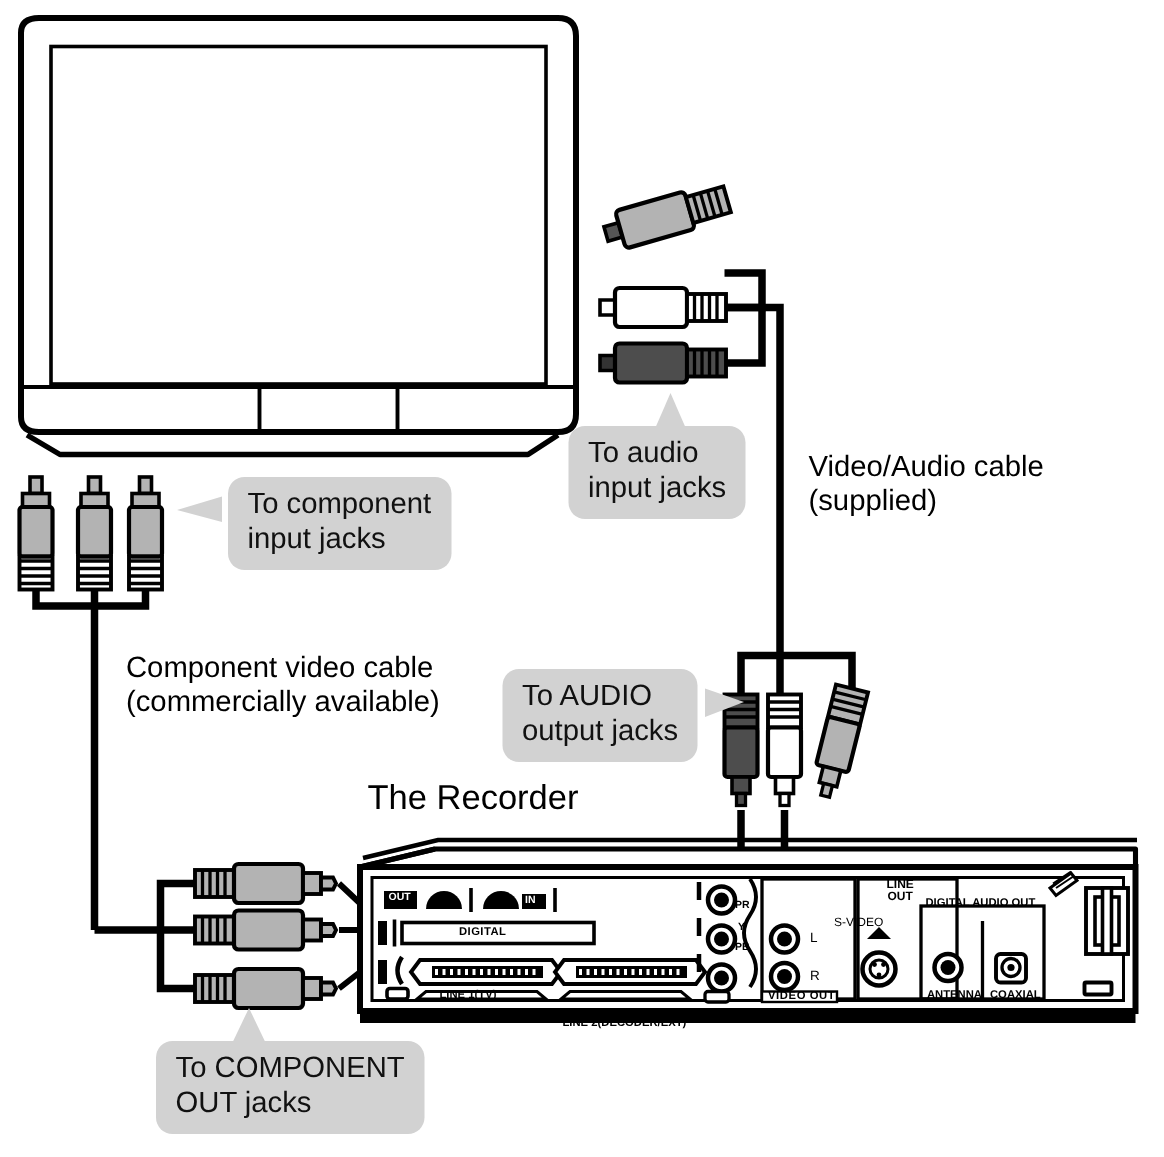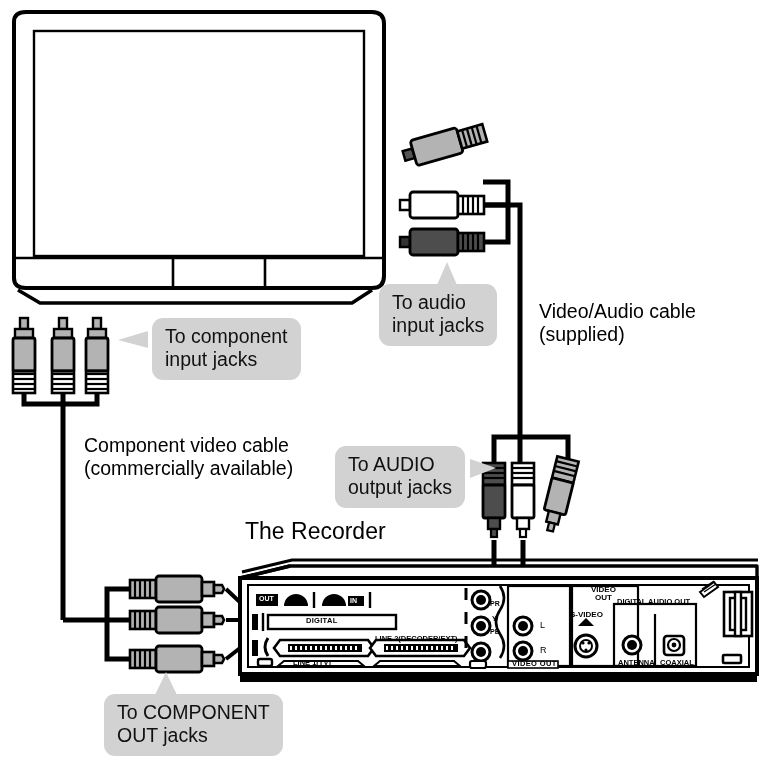--- a/index.html
+++ b/index.html
@@ -378,27 +378,27 @@
 
 <div class="lbl title" style="left:245px;top:518px;">The Recorder</div>
 
 <div class="lbl plain" style="left:539px;top:300px;">Video/Audio cable
 (supplied)</div>
 
 <div class="lbl" style="left:259px;top:595px;font-size:7px;font-weight:bold;color:#fff;">OUT</div>
 <div class="lbl" style="left:350px;top:597px;font-size:7px;font-weight:bold;color:#fff;">IN</div>
 <div class="lbl" style="left:306px;top:617px;font-size:7.5px;font-weight:bold;letter-spacing:.3px;">DIGITAL</div>
 <div class="lbl" style="left:293px;top:659px;font-size:7.5px;font-weight:bold;">LINE 1(TV)</div>
-<div class="lbl" style="left:375px;top:635px;font-size:7.5px;font-weight:bold;">LINE 2(DECODER/EXT)</div>
+<div class="lbl" style="left:375px;top:678px;font-size:7.5px;font-weight:bold;">LINE 2(DECODER/EXT)</div>
 <div class="lbl" style="left:512px;top:660px;font-size:7.5px;font-weight:bold;letter-spacing:.4px;">VIDEO OUT</div>
 <div class="lbl" style="left:540px;top:620px;font-size:9px;">L</div>
 <div class="lbl" style="left:540px;top:645px;font-size:9px;">R</div>
-<div class="lbl" style="left:591px;top:586px;font-size:8px;font-weight:bold;line-height:1.05;text-align:center;">VIDEO
+<div class="lbl" style="left:591px;top:586px;font-size:8px;font-weight:bold;line-height:1.05;text-align:center;">LINE
 OUT</div>
-<div class="lbl" style="left:570px;top:610px;font-size:8px;font-weight:bold;">S-VIDEO</div>
+<div class="lbl" style="left:556px;top:610px;font-size:8px;font-weight:normal;">S-VIDEO</div>
 <div class="lbl" style="left:617px;top:598px;font-size:7.5px;font-weight:bold;text-align:center;">DIGITAL AUDIO OUT</div>
 <div class="lbl" style="left:618px;top:659px;font-size:7.5px;font-weight:bold;">ANTENNA</div>
 <div class="lbl" style="left:660px;top:659px;font-size:7.5px;font-weight:bold;">COAXIAL</div>
 <div class="lbl" style="left:492px;top:615px;font-size:7px;font-weight:bold;">Y</div>
 <div class="lbl" style="left:490px;top:628px;font-size:7px;font-weight:bold;">PB</div>
 <div class="lbl" style="left:490px;top:600px;font-size:7px;font-weight:bold;">PR</div>
 
 </div>
 
 </body></html>

